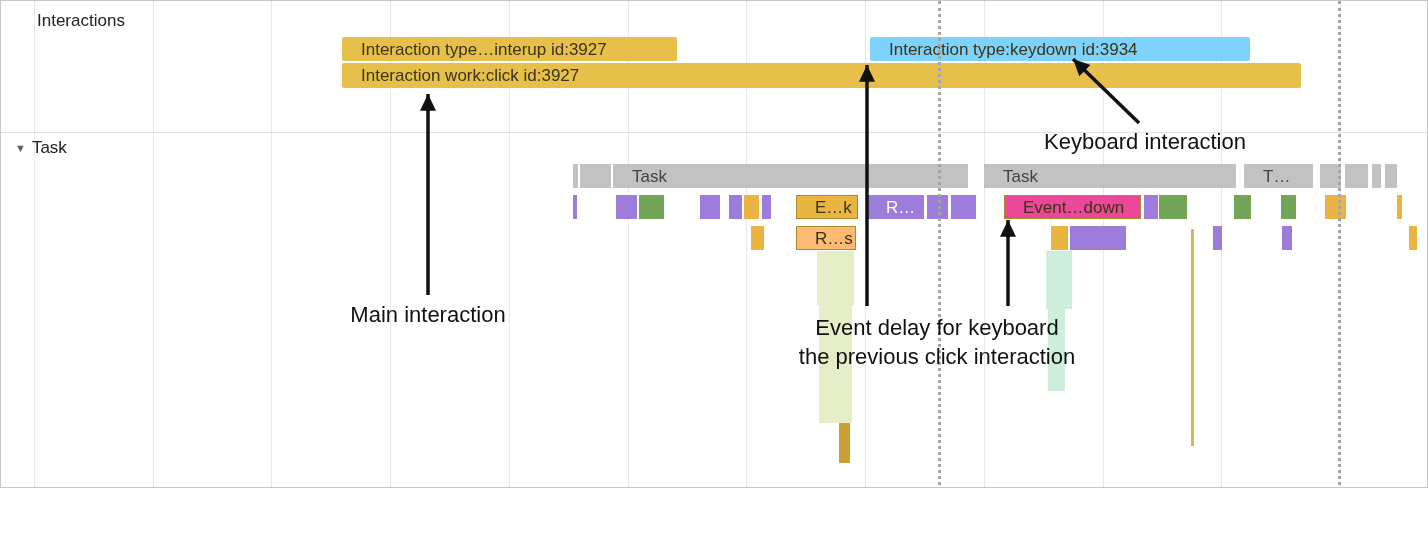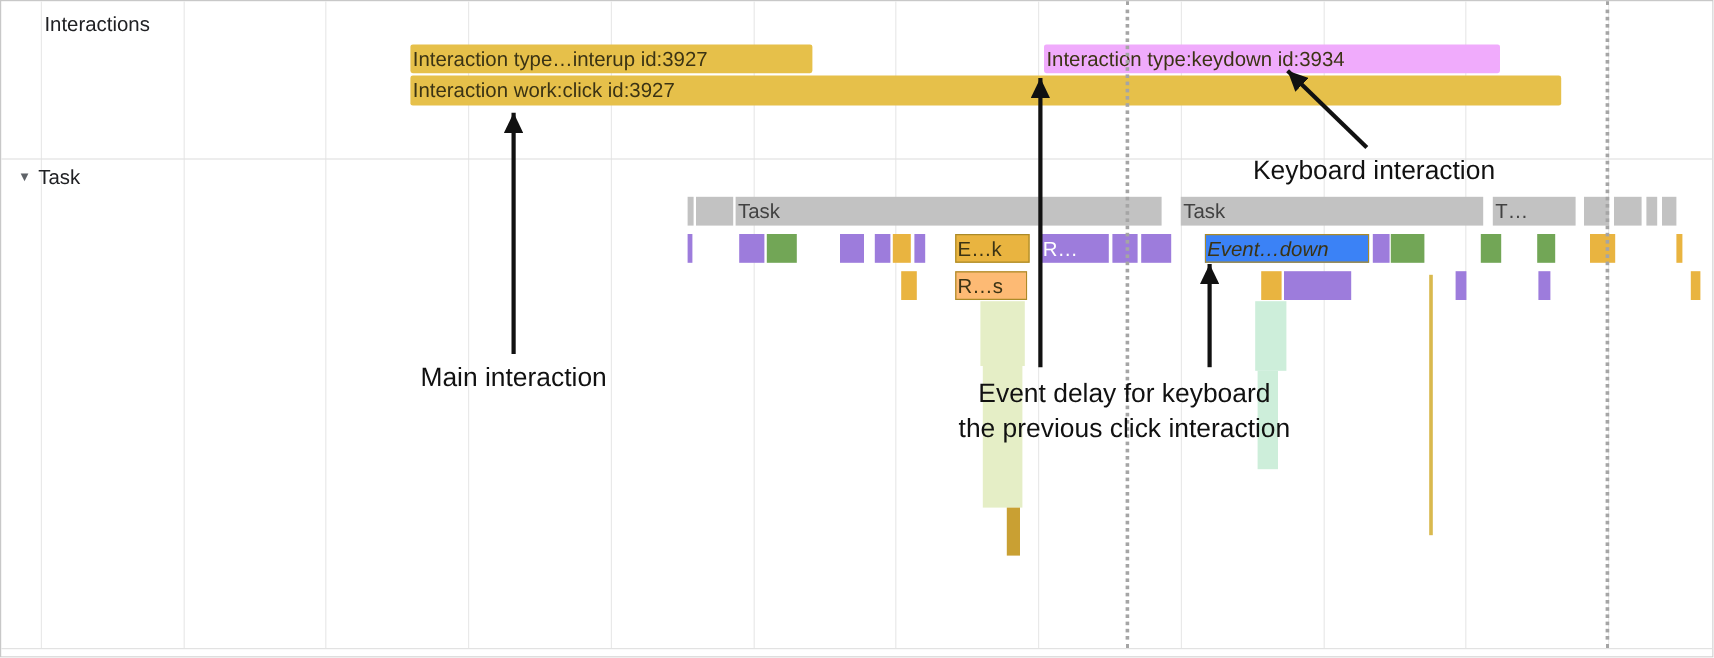--- a/index.html
+++ b/index.html
@@ -1,30 +1,30 @@
 <!DOCTYPE html>
 <html><head>
 <meta charset="utf-8">
 <style>
   * { box-sizing: border-box; }
   body { margin: 0; background: #fff; }
   #stage {
     position: relative;
     width: 1428px;
-    height: 548px;
+    height: 488px;
     background: #ffffff;
     border: 1px solid #c8c8c8;
     overflow: hidden;
     font-family: "Liberation Sans", "DejaVu Sans", sans-serif;
   }
   .gridline { position: absolute; top: 0; width: 1px; }
   .separator { position: absolute; left: 0; width: 100%; height: 1px; }
   .guide { position: absolute; top: 0; width: 0; border-left: 3px dotted #a5a5a5; }
   .bar { position: absolute; display: flex; align-items: center; overflow: hidden; }
-  .bar span { font-size: 17px; padding-left: 2px; white-space: nowrap; line-height: 1; }
+  .bar span { font-size: 17px; padding-left: 19px; white-space: nowrap; line-height: 1; }
   .track-label { position: absolute; font-size: 17px; color: #202124; }
   #main-track-header { display: flex; align-items: center; }
   #main-track-header .tri { font-size: 11px; color: #5f6368; margin-right: 6px; }
   .annotation-text {
     position: absolute;
     transform: translateX(-50%);
     font-size: 22px;
     line-height: 29px;
     color: #111111;
     text-align: center;
@@ -58,21 +58,21 @@
 
   <div class="track-label" id="main-track-header" style="left:14px; top:137px;">
     <span class="tri">▼</span>
     <span>Task</span>
   </div>
 
   <div id="bars-layer">
       <div class="bar" style="left: 341px; top: 36px; width: 335px; height: 24px; background: rgb(230, 192, 74); border-radius: 2px;">
         <span style="color: rgb(59, 51, 20);">Interaction type…interup id:3927</span>
       </div>
-      <div class="bar" style="left: 869px; top: 36px; width: 380px; height: 24px; background: #f0abfc; border-radius: 2px;">
+      <div class="bar" style="left: 869px; top: 36px; width: 380px; height: 24px; background: #7dd3fc; border-radius: 2px;">
         <span style="color: rgb(59, 51, 20);">Interaction type:keydown id:3934</span>
       </div>
       <div class="bar" style="left: 341px; top: 62px; width: 959px; height: 25px; background: rgb(230, 192, 74); border-radius: 2px;">
         <span style="color: rgb(59, 51, 20);">Interaction work:click id:3927</span>
       </div>
       <div class="bar" style="left: 572px; top: 163px; width: 5px; height: 24px; background: rgb(194, 194, 194);"></div>
       <div class="bar" style="left: 579px; top: 163px; width: 31px; height: 24px; background: rgb(194, 194, 194);"></div>
       <div class="bar" style="left: 612px; top: 163px; width: 355px; height: 24px; background: rgb(194, 194, 194);">
         <span style="color: rgb(66, 66, 66);">Task</span>
       </div>
@@ -94,21 +94,21 @@
       <div class="bar" style="left: 743px; top: 194px; width: 15px; height: 24px; background: rgb(233, 180, 64);"></div>
       <div class="bar" style="left: 761px; top: 194px; width: 9px; height: 24px; background: rgb(157, 124, 220);"></div>
       <div class="bar" style="left: 795px; top: 194px; width: 62px; height: 24px; background: rgb(233, 180, 64); box-shadow: rgb(171, 138, 40) 0px 0px 0px 1px inset;">
         <span style="color: rgb(59, 51, 20);">E…k</span>
       </div>
       <div class="bar" style="left: 866px; top: 194px; width: 57px; height: 24px; background: rgb(157, 124, 220);">
         <span style="color: rgb(255, 255, 255);">R…</span>
       </div>
       <div class="bar" style="left: 926px; top: 194px; width: 21px; height: 24px; background: rgb(157, 124, 220);"></div>
       <div class="bar" style="left: 950px; top: 194px; width: 25px; height: 24px; background: rgb(157, 124, 220);"></div>
-      <div class="bar" style="left: 1003px; top: 194px; width: 137px; height: 24px; background: #3b82f6; box-shadow: rgb(171, 138, 40) 0px 0px 0px 1px inset; font-style: italic;">
+      <div class="bar" style="left: 1003px; top: 194px; width: 137px; height: 24px; background: #ec4899; box-shadow: rgb(171, 138, 40) 0px 0px 0px 1px inset;">
         <span style="color: rgb(59, 51, 20);">Event…down</span>
       </div>
       <div class="bar" style="left: 1143px; top: 194px; width: 14px; height: 24px; background: rgb(157, 124, 220);"></div>
       <div class="bar" style="left: 1158px; top: 194px; width: 28px; height: 24px; background: rgb(114, 166, 86);"></div>
       <div class="bar" style="left: 1233px; top: 194px; width: 17px; height: 24px; background: rgb(114, 166, 86);"></div>
       <div class="bar" style="left: 1280px; top: 194px; width: 15px; height: 24px; background: rgb(114, 166, 86);"></div>
       <div class="bar" style="left: 1324px; top: 194px; width: 21px; height: 24px; background: rgb(233, 180, 64);"></div>
       <div class="bar" style="left: 1396px; top: 194px; width: 5px; height: 24px; background: rgb(233, 180, 64);"></div>
       <div class="bar" style="left: 750px; top: 225px; width: 13px; height: 24px; background: rgb(233, 180, 64);"></div>
       <div class="bar" style="left: 795px; top: 225px; width: 60px; height: 24px; background: #fdba74; box-shadow: rgb(171, 138, 40) 0px 0px 0px 1px inset;">

